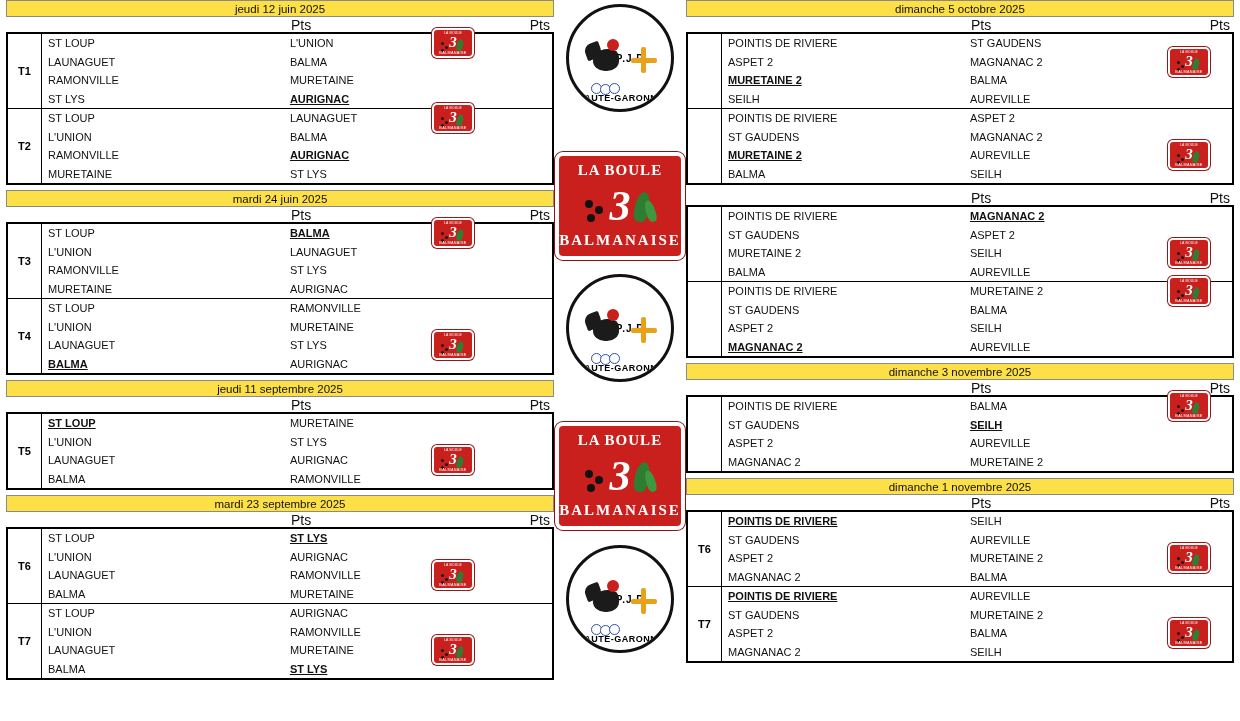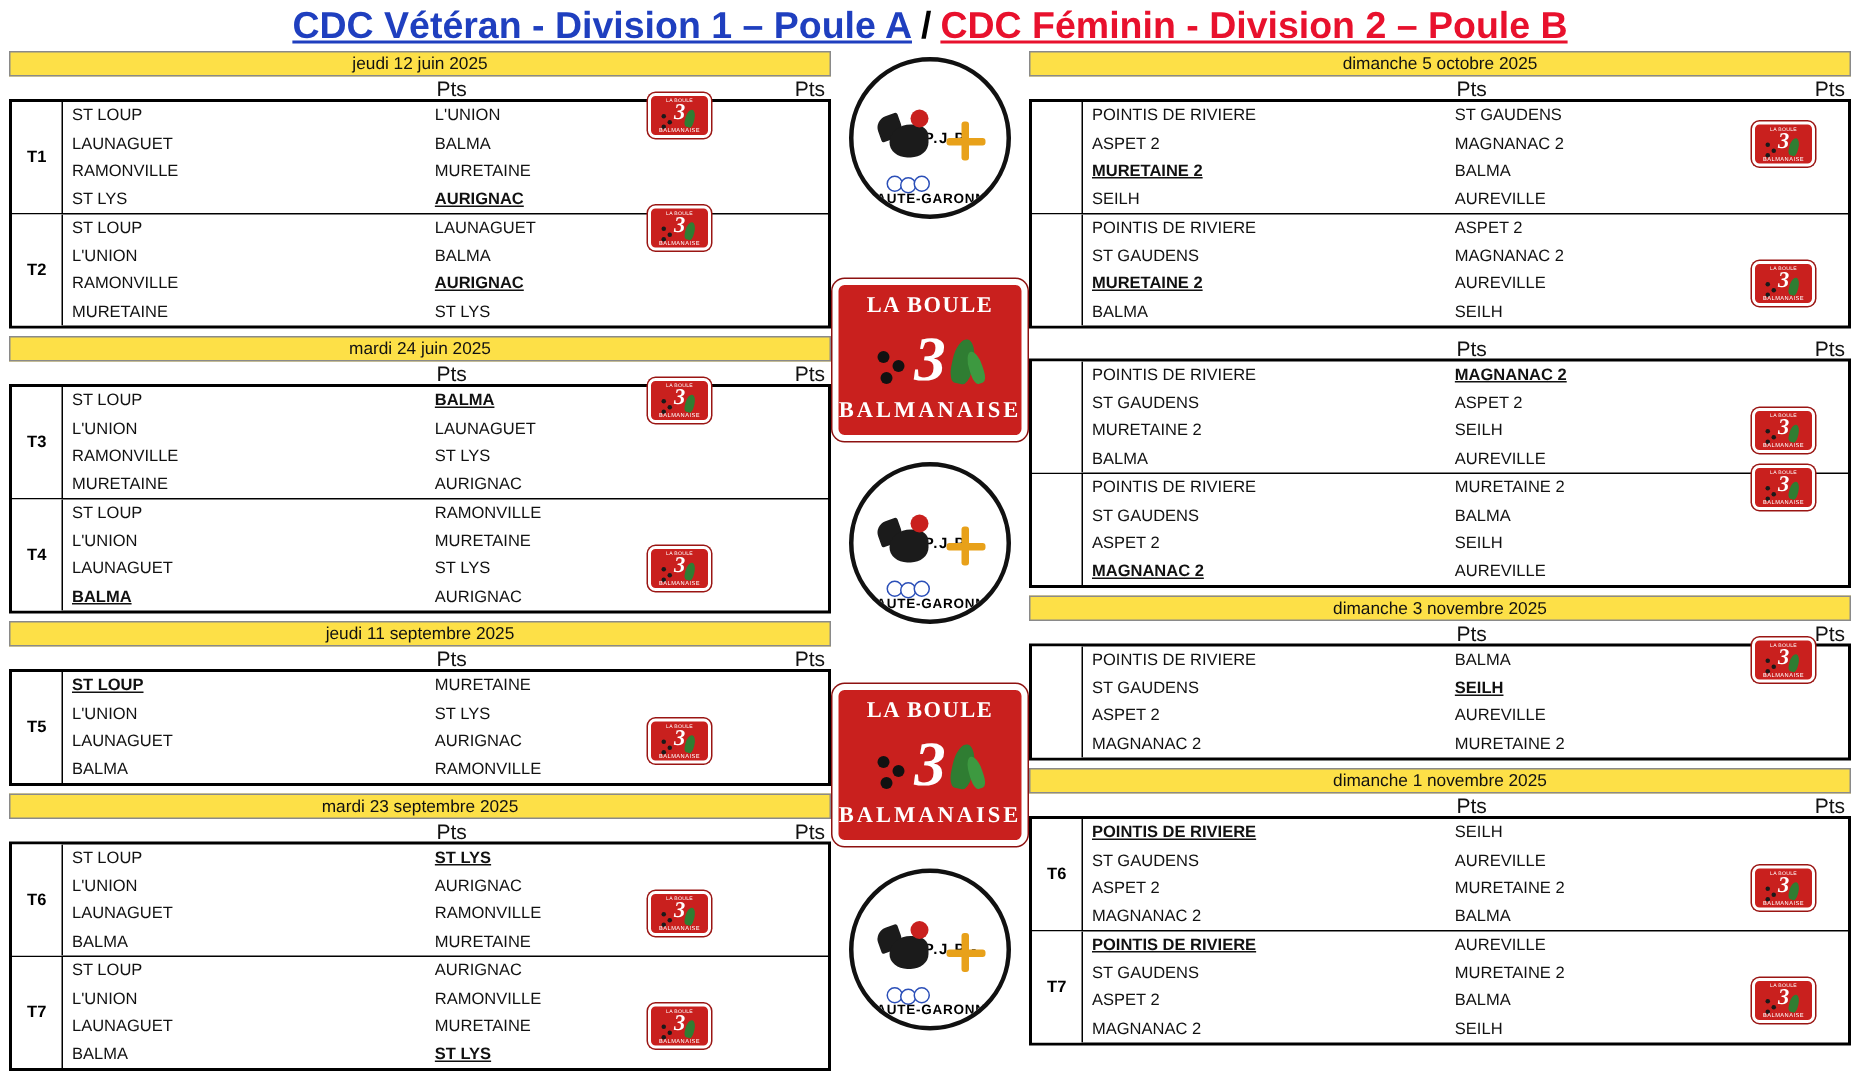--- a/index.html
+++ b/index.html
@@ -204,25 +204,20 @@
     position:absolute; right:26px; top:44px;
     width:9px; height:22px; background:#3d9940;
     border-radius:60% 60% 40% 40%; transform:rotate(-18deg);
   }
 </style>
 </head>
 <body>
 
 <div class="page">
 
-  <div class="title">
-    <span class="blue">CDC Vétéran - Division 1 – Poule A</span>
-    <span class="sep">/</span>
-    <span class="red">CDC Féminin - Division 2 – Poule B</span>
-  </div>
 
   <div class="cols">
     <div class="col-left" id="col-left">
         <div class="dateband">jeudi 12 juin 2025</div>
         <div class="ptsrow">
           <span class="p1">Pts</span>
           <span class="p2">Pts</span>
         </div>
         <div class="block">
           <div class="tround">

